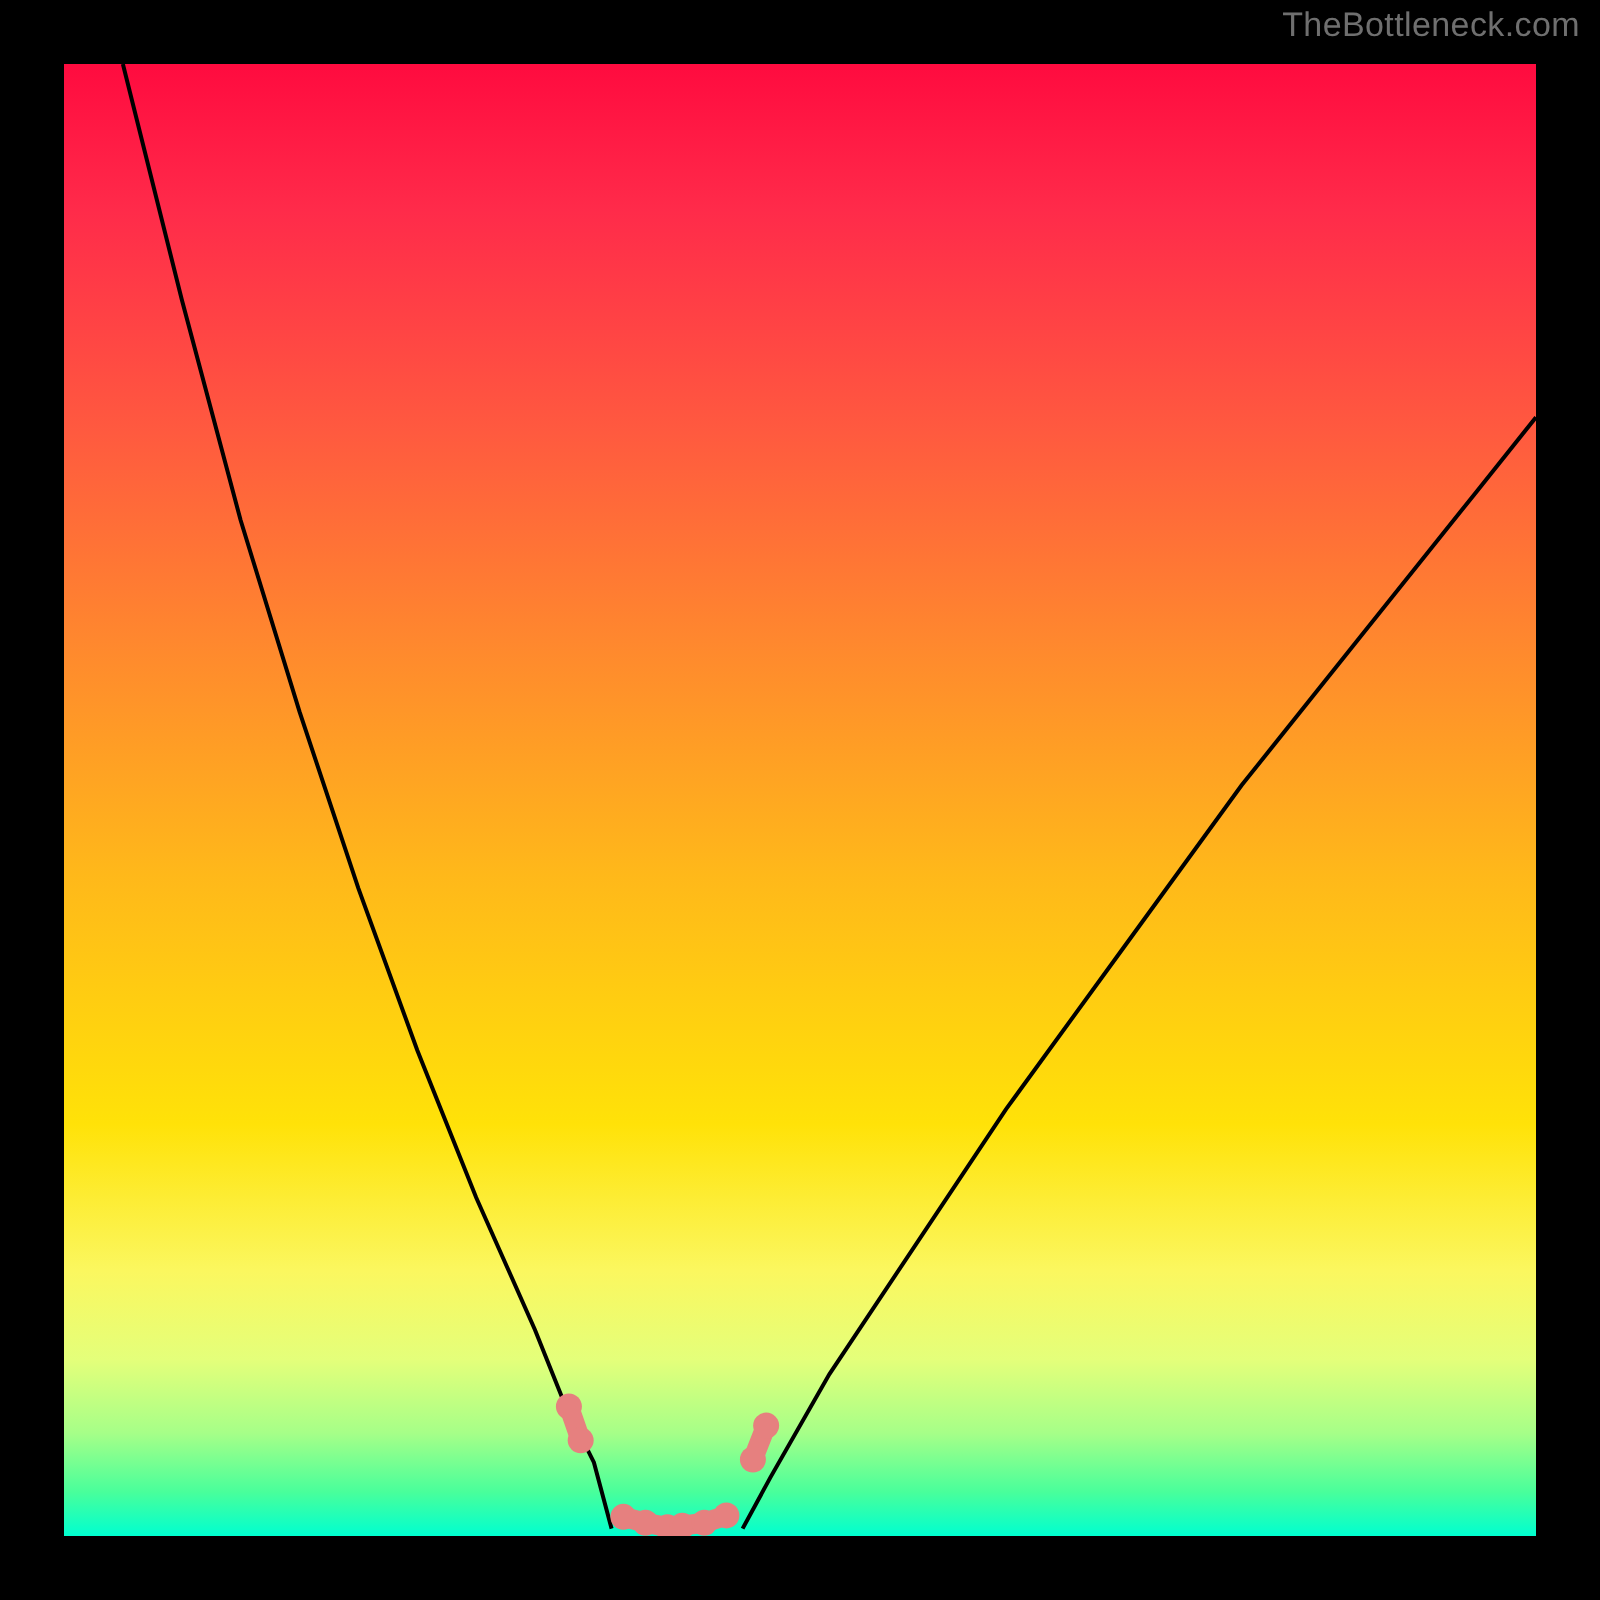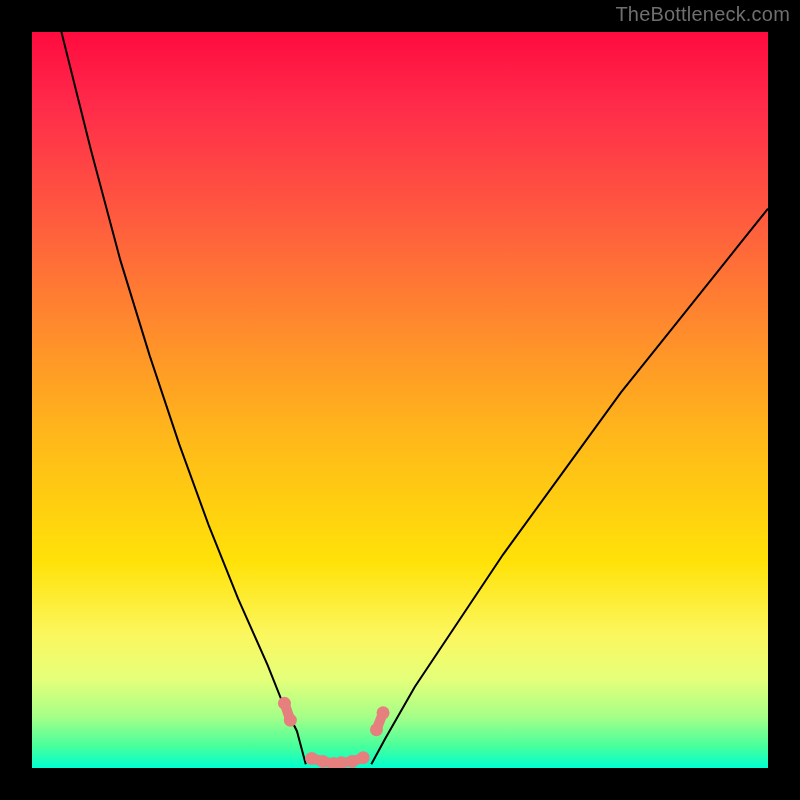--- a/index.html
+++ b/index.html
@@ -67,21 +67,21 @@
     stroke-width: 10;
     stroke-linecap: round;
     fill: none;
   }
   .watermark {
     position: absolute;
     top: 3px;
     right: 10px;
     color: #6f6f6f;
     font-family: Arial, Helvetica, sans-serif;
-    font-size: 20px;
+    font-size: 17px;
     font-weight: 400;
     letter-spacing: 0.2px;
   }
 </style>
 </head>
 <body>
 
 <div class="frame">
   <div class="plot">
     <div class="bg-gradient"></div>

